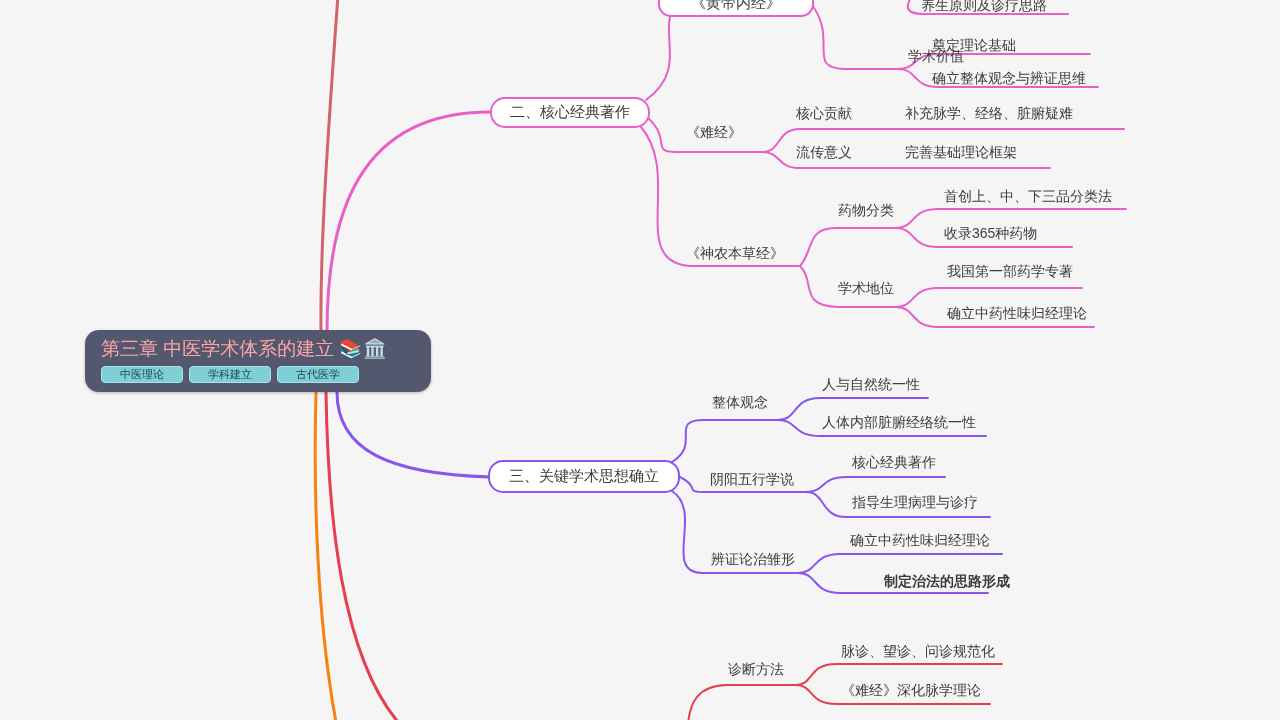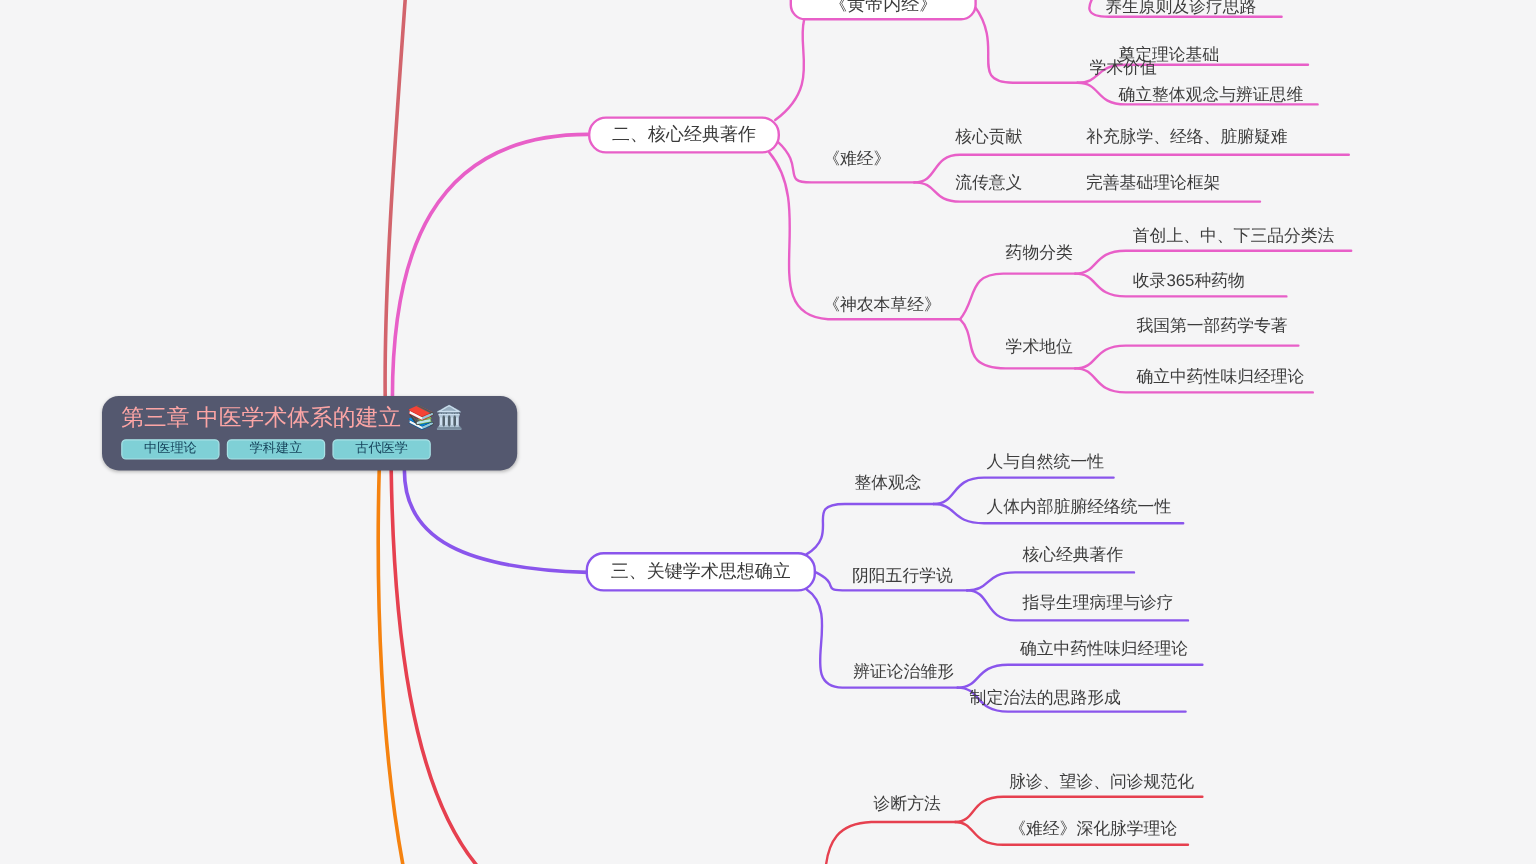--- a/index.html
+++ b/index.html
@@ -143,19 +143,19 @@
   <span class="sublabel" style="left:712px;top:395px;">整体观念</span>
   <span class="leaf" style="left:822px;top:377px;">人与自然统一性</span>
   <span class="leaf" style="left:822px;top:415px;">人体内部脏腑经络统一性</span>
 
   <span class="sublabel" style="left:710px;top:472px;">阴阳五行学说</span>
   <span class="leaf" style="left:852px;top:455px;">核心经典著作</span>
   <span class="leaf" style="left:852px;top:495px;">指导生理病理与诊疗</span>
 
   <span class="sublabel" style="left:711px;top:552px;text-align:center;">辨证论治雏形</span>
   <span class="leaf" style="left:850px;top:533px;">确立中药性味归经理论</span>
-  <span class="leaf" style="left:808px;top:574px;">制定治法的思路形成</span>
+  <span class="leaf" style="left:884px;top:574px;font-weight:bold;">制定治法的思路形成</span>
 
   <span class="sublabel" style="left:728px;top:662px;">诊断方法</span>
   <span class="leaf" style="left:841px;top:644px;">脉诊、望诊、问诊规范化</span>
   <span class="leaf" style="left:841px;top:683px;">《难经》深化脉学理论</span>
 
 </div>
 
 </body></html>

